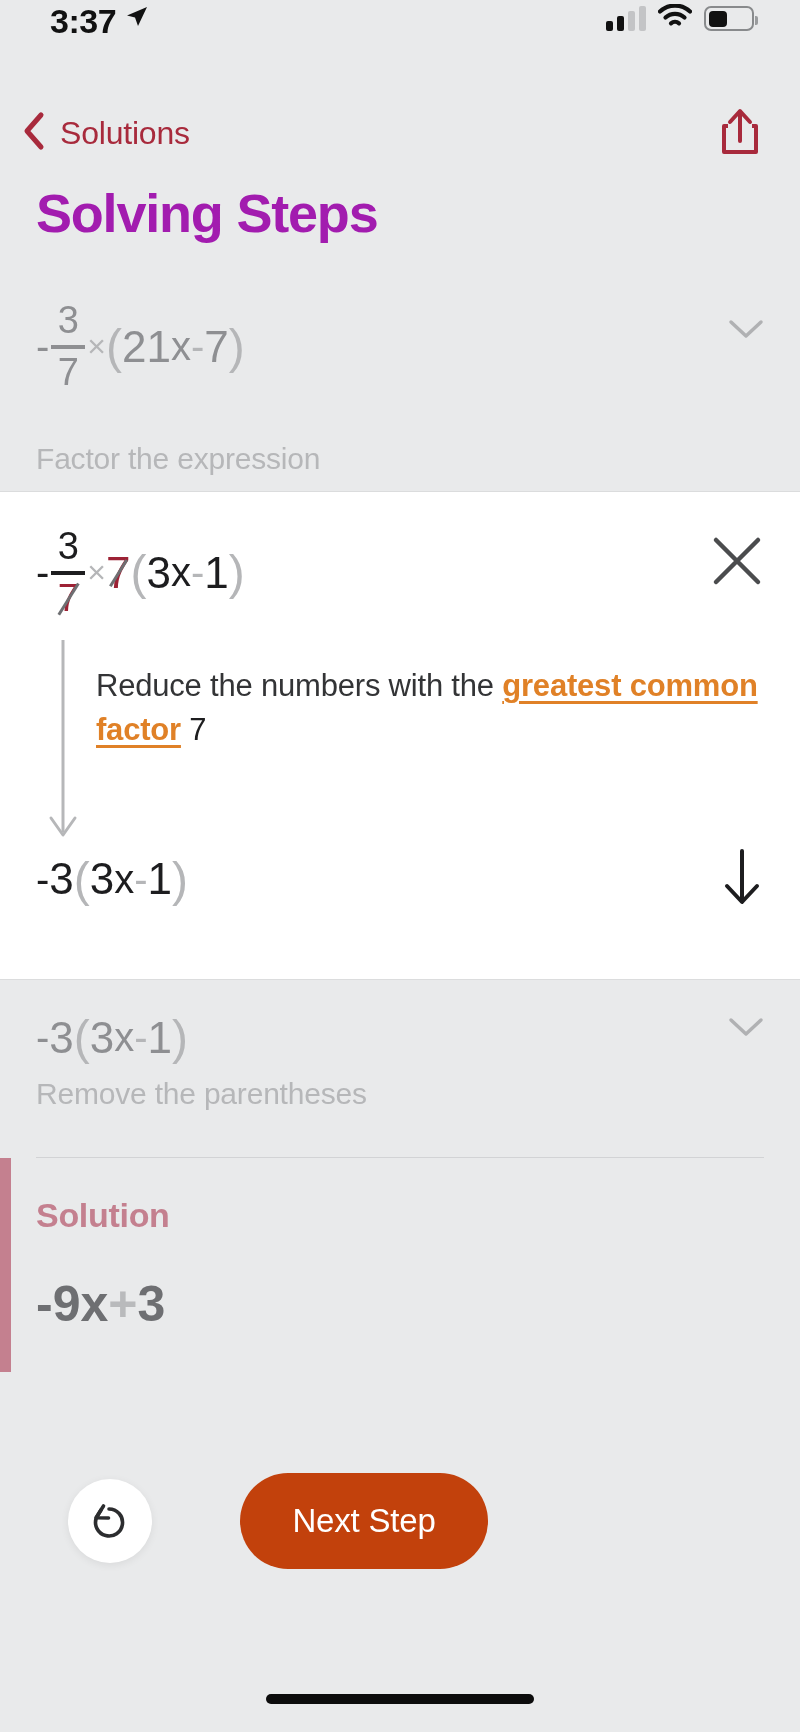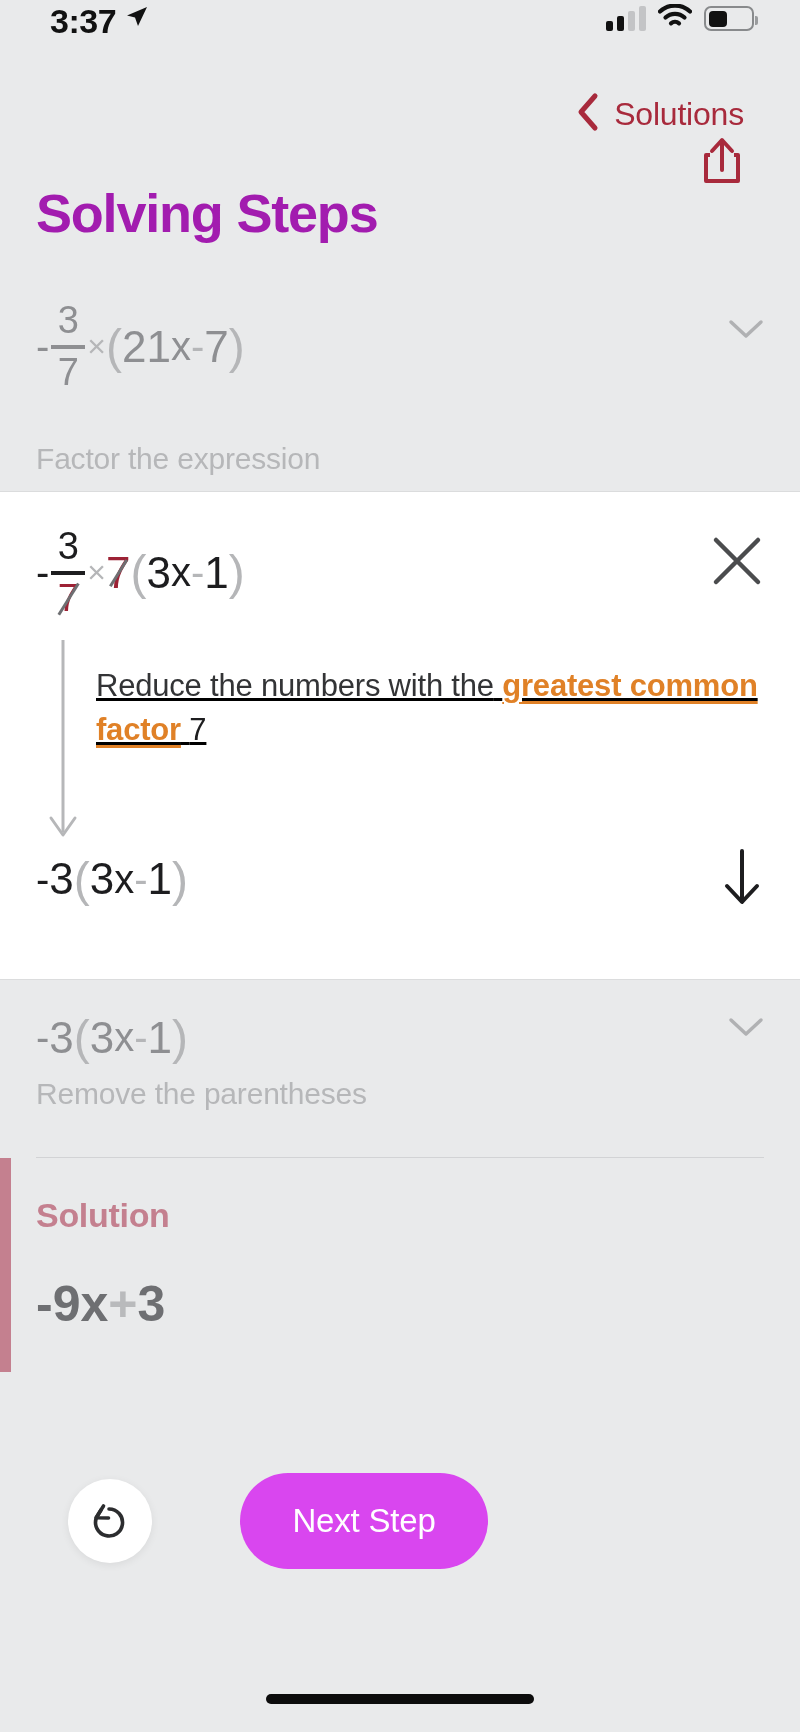--- a/index.html
+++ b/index.html
@@ -96,23 +96,22 @@
     background: #111;
     border-radius: 4px;
   }
 
   
   .nav-bar {
     position: absolute;
     top: 92px; left: 0; right: 0;
     height: 82px;
     display: flex;
-    align-items: flex-end;
-    padding: 0 56px 0 22px;
-    flex-direction: column;
+    align-items: center;
+    padding: 0 38px 0 22px;
   }
   .nav-back {
     display: flex;
     align-items: center;
     gap: 14px;
     cursor: pointer;
   }
   .nav-back-label {
     font-size: 32px;
     color: #a82a3c;
@@ -219,21 +218,20 @@
     justify-content: space-between;
   }
   .card-expr-top { color: #1d1d1f; }
   .close-icon { cursor: pointer; margin-top: 8px; }
 
   .explain-block {
     position: absolute;
     top: 172px;
     left: 96px;
     right: 40px;
-    text-decoration: underline;
   }
   .explain-text {
     font-size: 31px;
     line-height: 1.42;
     color: #333436;
     letter-spacing: -0.2px;
   }
   .explain-link {
     color: #e08127;
     font-weight: bold;
@@ -312,21 +310,21 @@
     cursor: pointer;
     box-shadow: 0 2px 8px rgba(0,0,0,0.07);
   }
   .next-button {
     position: absolute;
     left: 240px;
     top: 1473px;
     width: 248px;
     height: 96px;
     border-radius: 48px;
-    background: #d946ef;
+    background: #c2410c;
     border: none;
     color: #ffffff;
     font-size: 33px;
     font-family: "Liberation Sans", sans-serif;
     letter-spacing: -0.2px;
     cursor: pointer;
     display: flex;
     align-items: center;
     justify-content: center;
   }

